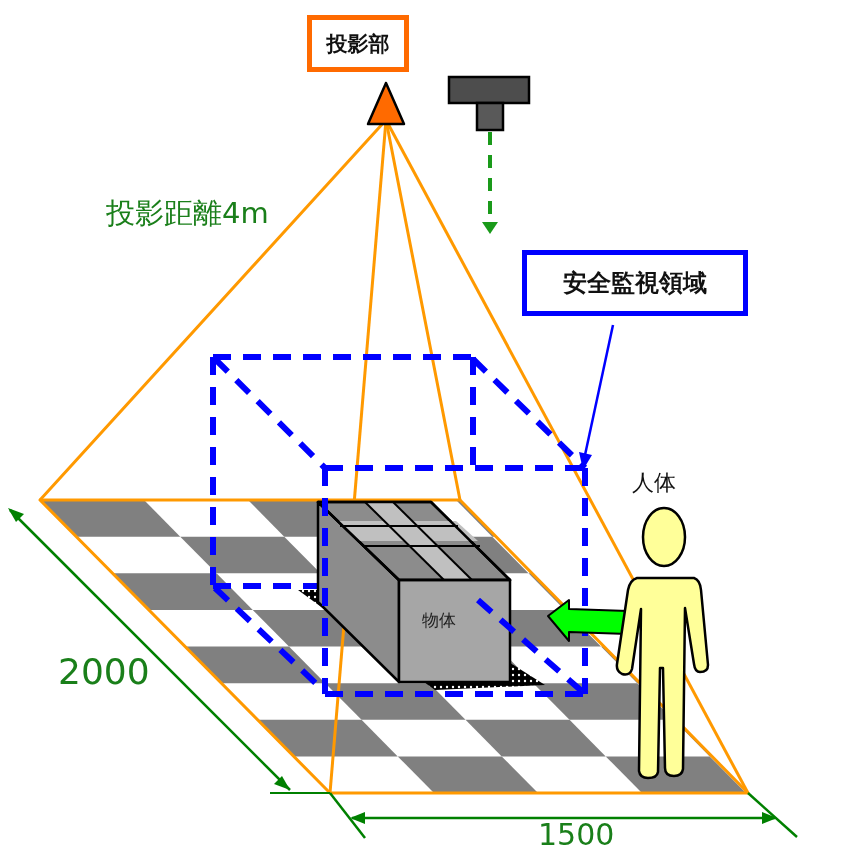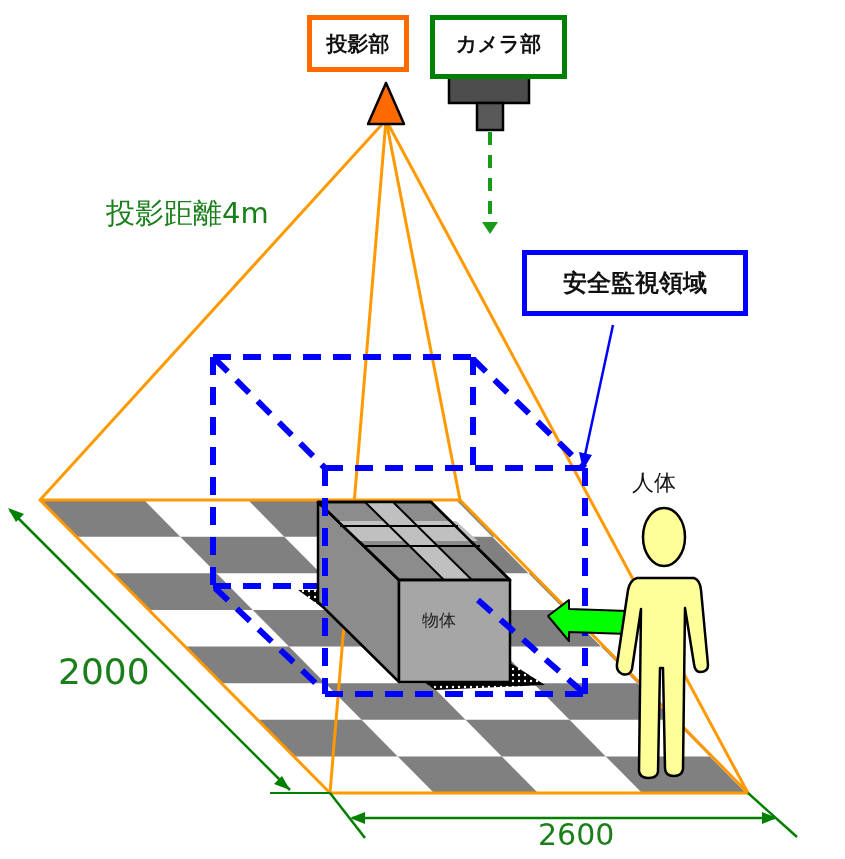--- a/index.html
+++ b/index.html
@@ -180,36 +180,33 @@
       <polygon points="777,818 762,812 762,824" stroke="none"></polygon>
     </g>
   </svg>
 
   
   <div class="box-label" style="left:307px; top:15px; width:102px; height:57px; border:5px solid #ff6a00;">
     <span>投影部</span>
   </div>
 
   
-  <div class="box-label" style="left:430px; top:15px; width:137px; height:64px; border:5px solid #008000;">
-    <span style="margin-top:-6px;">カメラ部</span>
-  </div>
 
   
   <span class="lbl green-text" style="left:106px; top:199px; font-size:29px;">投影距離4m</span>
 
   
   <div class="box-label" style="left:522px; top:250px; width:226px; height:66px; border:5px solid #0000ff; font-size:24px;">
     <span>安全監視領域</span>
   </div>
 
   
   <span class="lbl" style="left:632px; top:472px; font-size:22px; color:#111;">人体</span>
 
   
   <span class="lbl" style="left:422px; top:612px; font-size:17px; color:#222;">物体</span>
 
   
   <span class="lbl green-text" style="left:58px; top:654px; font-size:36px;">2000</span>
 
   
-  <span class="lbl green-text" style="left:538px; top:820px; font-size:30px;">2600</span>
+  <span class="lbl green-text" style="left:538px; top:820px; font-size:30px;">1500</span>
 </div>
 
 </body></html>

